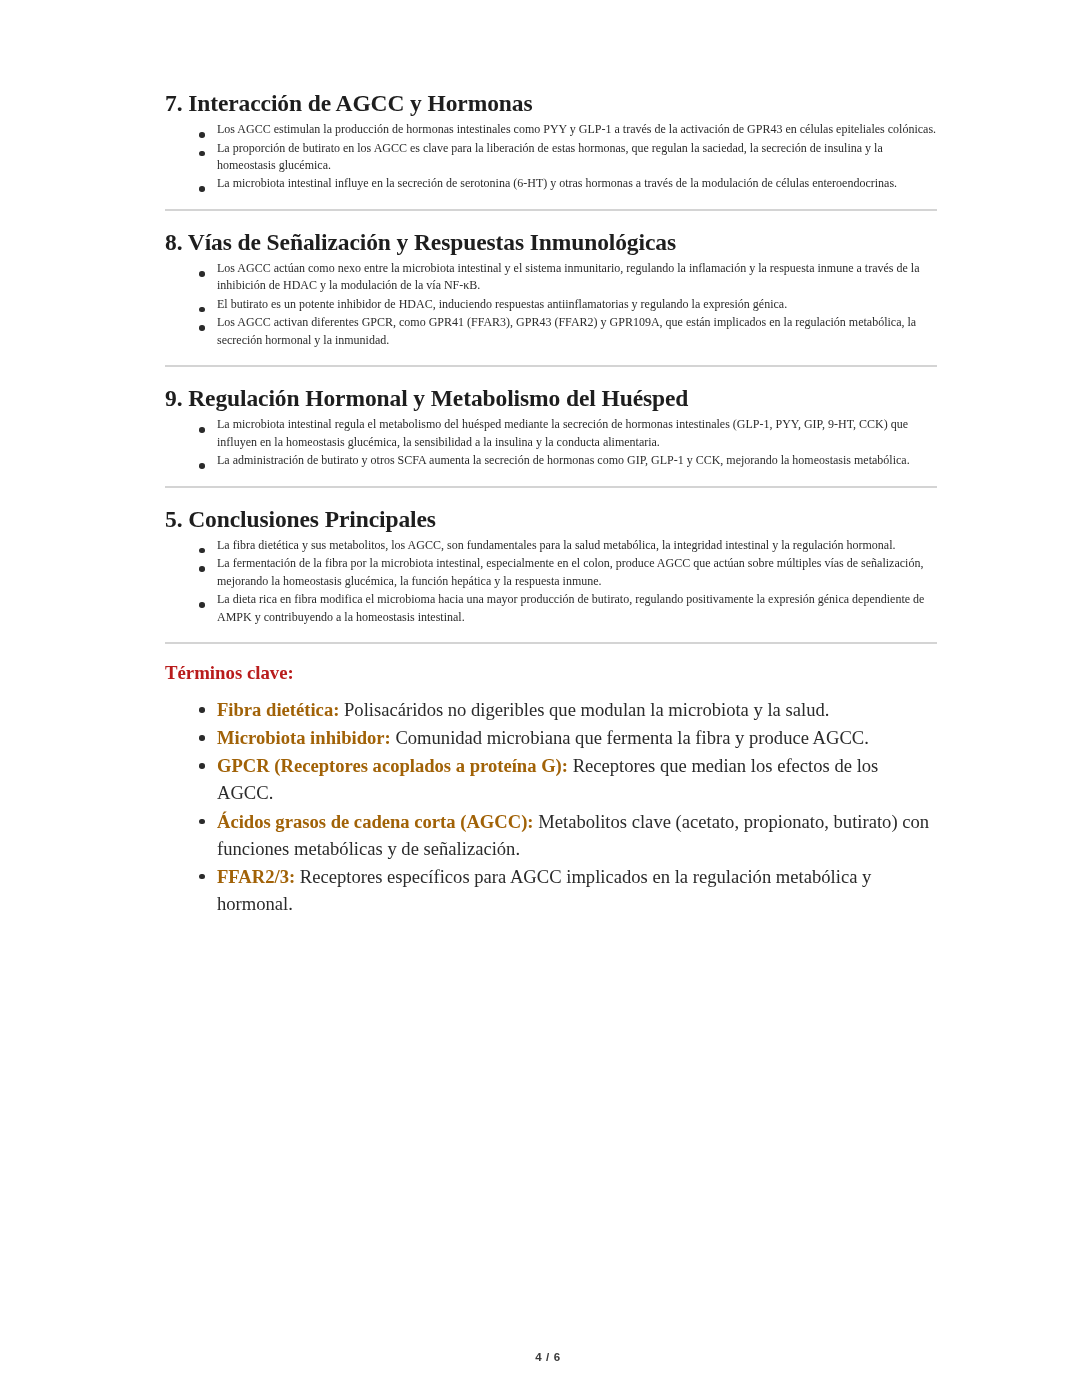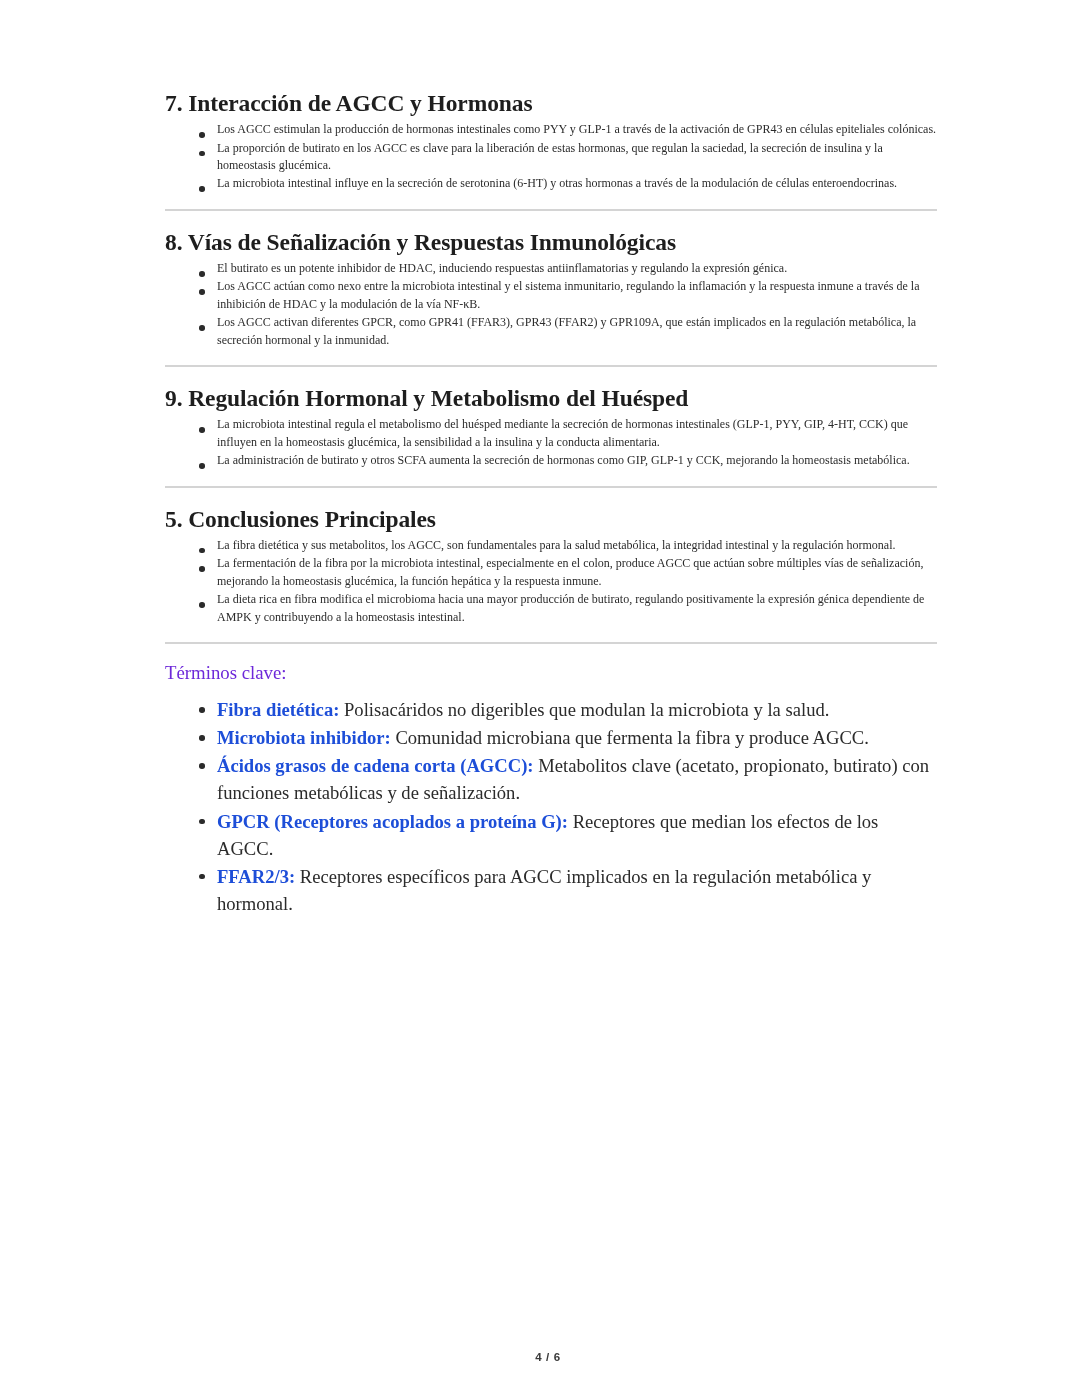--- a/index.html
+++ b/index.html
@@ -74,24 +74,24 @@
     border-top: 2px solid #d4d4d4;
     margin: 16px 0 16px 0;
     width: 100%;
   }
 
   
   .gap-7  { margin-top: 0; }
 
   
   .glossary-title {
-    font-weight: normal;
+    font-weight: bold;
     font-size: 18.8px;
     line-height: 1.4;
-    color: #6d28d9;
+    color: #b91c1c;
     margin: 0 0 10px 0;
   }
   .glossary {
     list-style: none;
     margin: 0;
     padding: 0;
   }
   .glossary > li {
     position: relative;
     padding-left: 52px;
@@ -105,21 +105,21 @@
     position: absolute;
     left: 34px;
     top: 11px;
     width: 5.6px;
     height: 5.6px;
     border-radius: 50%;
     background: #2b2b2b;
   }
   .glossary .term {
     font-weight: bold;
-    color: #1d4ed8;
+    color: #a16207;
   }
 
   
   .footer {
     position: absolute;
     left: 0;
     top: 1351px;
     width: 1080px;
     text-align: center;
     font-family: "Liberation Sans", "DejaVu Sans", sans-serif;
@@ -142,32 +142,32 @@
         <li>La proporción de butirato en los AGCC es clave para la liberación de estas hormonas, que regulan la saciedad, la secreción de insulina y la homeostasis glucémica.</li>
         <li>La microbiota intestinal influye en la secreción de serotonina (6-HT) y otras hormonas a través de la modulación de células enteroendocrinas.</li>
       </ul>
     </div>
 
     <hr class="divider">
 
     <div class="section">
       <h2 class="section-heading">8. Vías de Señalización y Respuestas Inmunológicas</h2>
       <ul class="bullets">
+        <li>Los AGCC actúan como nexo entre la microbiota intestinal y el sistema inmunitario, regulando la inflamación y la respuesta inmune a través de la inhibición de HDAC y la modulación de la vía NF-κB.</li>
         <li>El butirato es un potente inhibidor de HDAC, induciendo respuestas antiinflamatorias y regulando la expresión génica.</li>
-        <li>Los AGCC actúan como nexo entre la microbiota intestinal y el sistema inmunitario, regulando la inflamación y la respuesta inmune a través de la inhibición de HDAC y la modulación de la vía NF-κB.</li>
         <li>Los AGCC activan diferentes GPCR, como GPR41 (FFAR3), GPR43 (FFAR2) y GPR109A, que están implicados en la regulación metabólica, la secreción hormonal y la inmunidad.</li>
       </ul>
     </div>
 
     <hr class="divider">
 
     <div class="section">
       <h2 class="section-heading">9. Regulación Hormonal y Metabolismo del Huésped</h2>
       <ul class="bullets">
-        <li>La microbiota intestinal regula el metabolismo del huésped mediante la secreción de hormonas intestinales (GLP-1, PYY, GIP, 4-HT, CCK) que influyen en la homeostasis glucémica, la sensibilidad a la insulina y la conducta alimentaria.</li>
+        <li>La microbiota intestinal regula el metabolismo del huésped mediante la secreción de hormonas intestinales (GLP-1, PYY, GIP, 9-HT, CCK) que influyen en la homeostasis glucémica, la sensibilidad a la insulina y la conducta alimentaria.</li>
         <li>La administración de butirato y otros SCFA aumenta la secreción de hormonas como GIP, GLP-1 y CCK, mejorando la homeostasis metabólica.</li>
       </ul>
     </div>
 
     <hr class="divider">
 
     <div class="section">
       <h2 class="section-heading">5. Conclusiones Principales</h2>
       <ul class="bullets">
         <li>La fibra dietética y sus metabolitos, los AGCC, son fundamentales para la salud metabólica, la integridad intestinal y la regulación hormonal.</li>
@@ -176,22 +176,22 @@
       </ul>
     </div>
 
     <hr class="divider">
 
     <div class="section">
       <div class="glossary-title">Términos clave:</div>
       <ul class="glossary">
         <li><span class="term">Fibra dietética:</span><span> Polisacáridos no digeribles que modulan la microbiota y la salud.</span></li>
         <li><span class="term">Microbiota inhibidor:</span><span> Comunidad microbiana que fermenta la fibra y produce AGCC.</span></li>
+        <li><span class="term">GPCR (Receptores acoplados a proteína G):</span><span> Receptores que median los efectos de los AGCC.</span></li>
         <li><span class="term">Ácidos grasos de cadena corta (AGCC):</span><span> Metabolitos clave (acetato, propionato, butirato) con funciones metabólicas y de señalización.</span></li>
-        <li><span class="term">GPCR (Receptores acoplados a proteína G):</span><span> Receptores que median los efectos de los AGCC.</span></li>
         <li><span class="term">FFAR2/3:</span><span> Receptores específicos para AGCC implicados en la regulación metabólica y hormonal.</span></li>
       </ul>
     </div>
 
   </div>
 
   <div class="footer">4 / 6</div>
 </div>
 
 </body></html>

